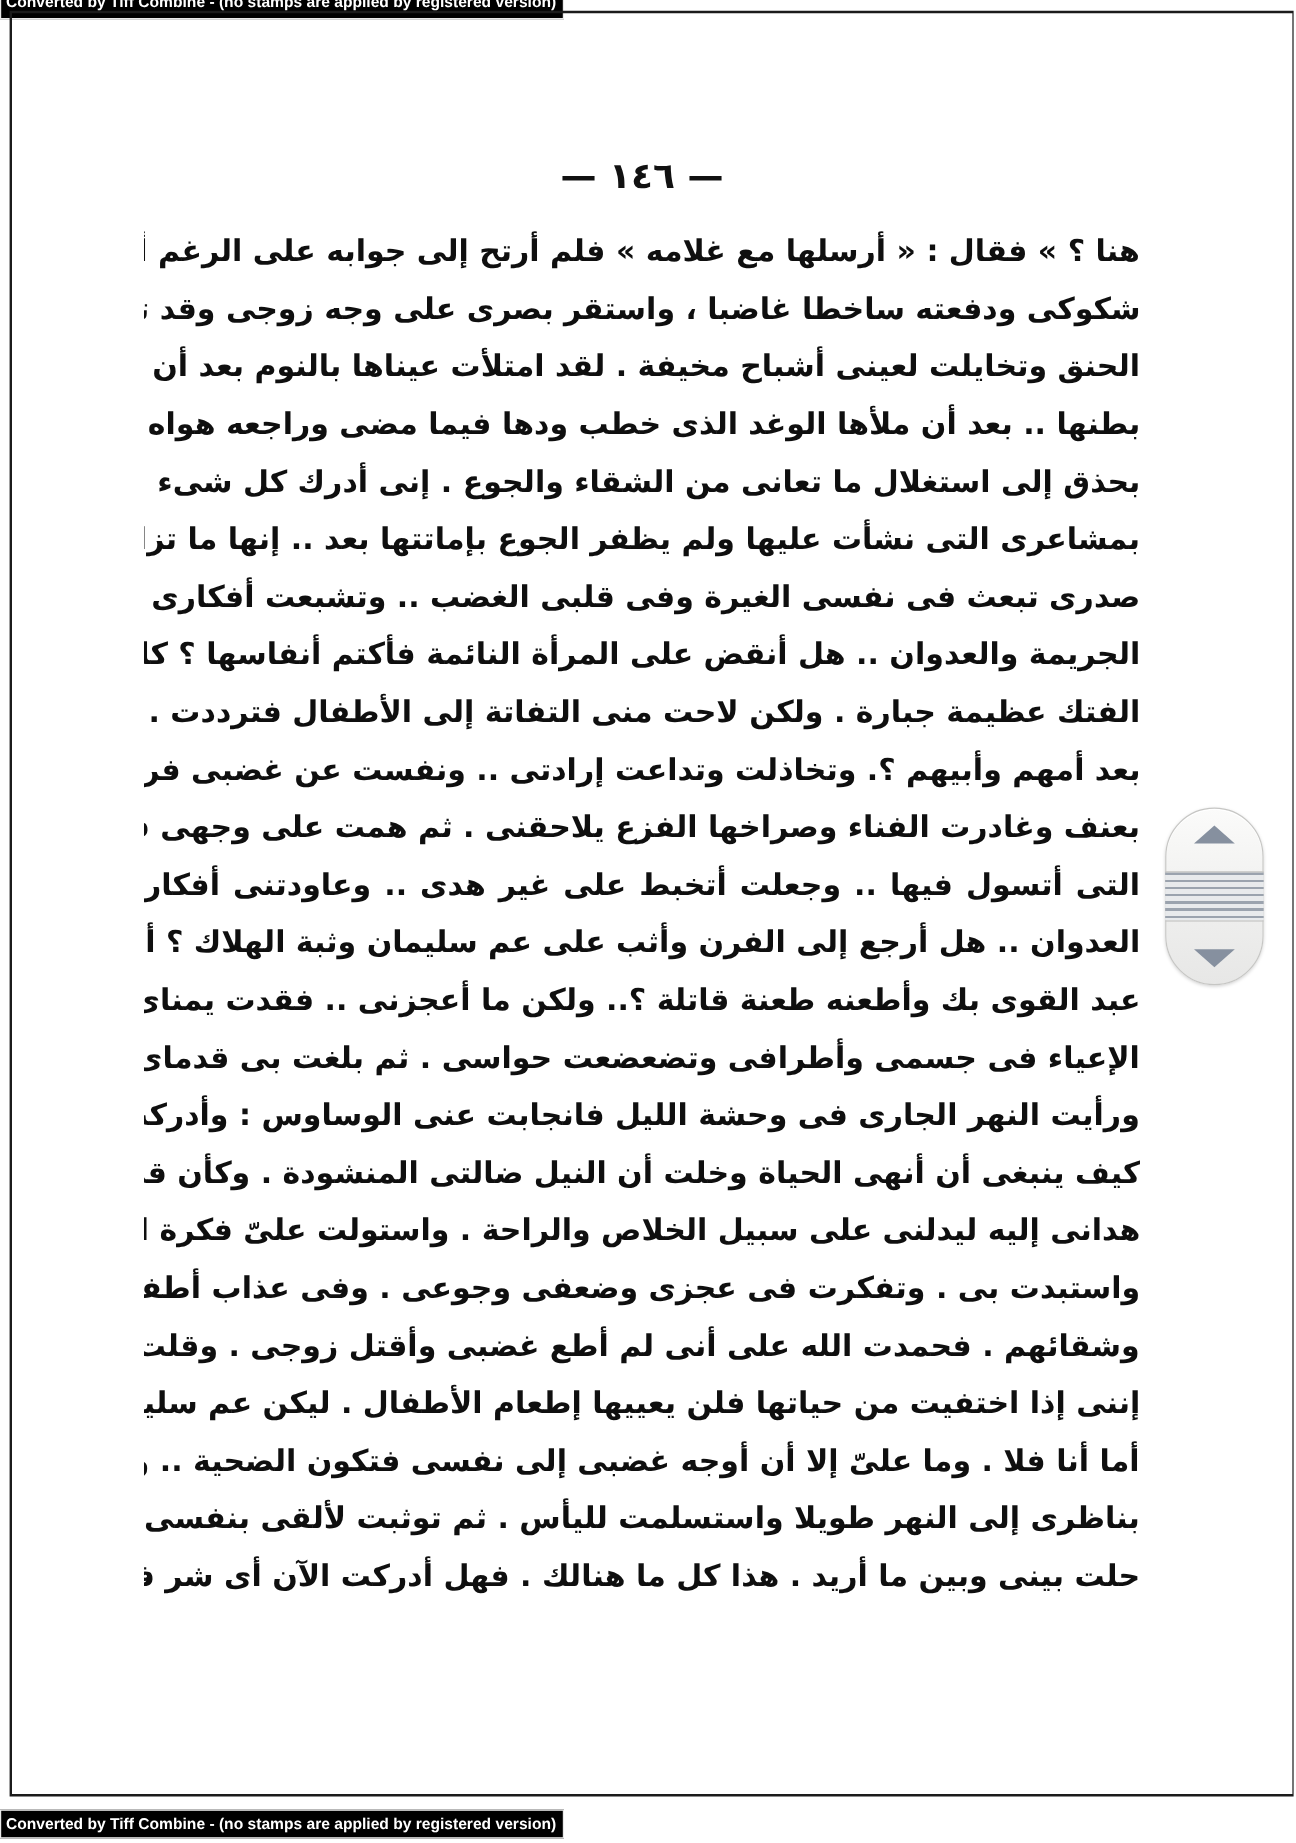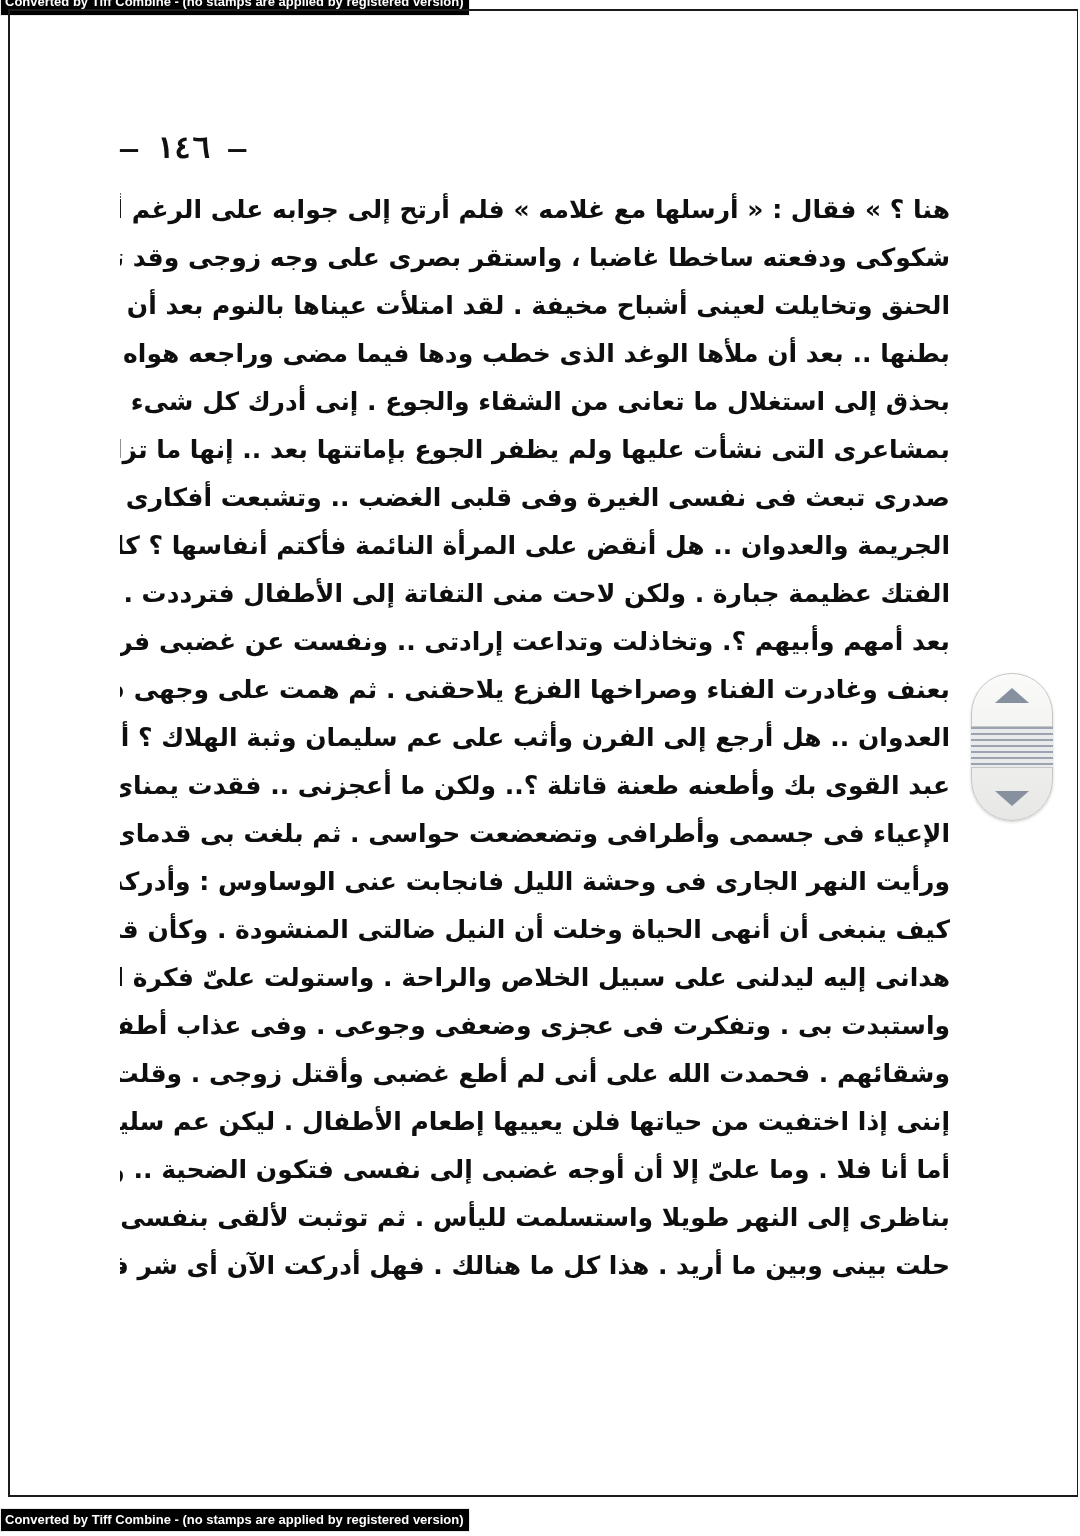--- a/index.html
+++ b/index.html
@@ -18,23 +18,22 @@
     position:absolute;background:#000;color:#fff;
     font-family:"Liberation Sans",sans-serif;font-weight:bold;font-size:13px;
     white-space:nowrap;padding:2px 6px 3px 4px;
     border:1px solid #e9e9e9;
   }
   .wm-top{left:0;top:-11px;height:20px;line-height:20px;overflow:hidden;}
   .wm-bottom{left:0;top:1508px;height:17px;line-height:17px;}
   
   .page-number{
     position:absolute;left:120px;width:830px;top:130px;
-    font-size:30px;font-weight:bold;color:#111;
+    text-align:center;font-size:30px;font-weight:bold;color:#111;
     letter-spacing:4px;
-    font-family:Liberation Mono, monospace;
   }
   
   .text-block{
     position:absolute;right:130px;left:120px;top:186px;
     direction:rtl;color:#0f0f0f;
   }
   .text-line{
     font-size:25px;font-weight:bold;line-height:48px;height:48px;
     text-align:justify;text-align-last:justify;
     white-space:nowrap;overflow:hidden;
@@ -74,20 +73,21 @@
     <div class="text-line">شكوكى ودفعته ساخطا غاضبا ، واستقر بصرى على وجه زوجى وقد تملكنى</div>
     <div class="text-line">الحنق وتخايلت لعينى أشباح مخيفة . لقد امتلأت عيناها بالنوم بعد أن امتلأ</div>
     <div class="text-line">بطنها .. بعد أن ملأها الوغد الذى خطب ودها فيما مضى وراجعه هواه فسعى</div>
     <div class="text-line">بحذق إلى استغلال ما تعانى من الشقاء والجوع . إنى أدرك كل شىء . وأدركه</div>
     <div class="text-line">بمشاعرى التى نشأت عليها ولم يظفر الجوع بإماتتها بعد .. إنها ما تزال حية فى</div>
     <div class="text-line">صدرى تبعث فى نفسى الغيرة وفى قلبى الغضب .. وتشبعت أفكارى بروح</div>
     <div class="text-line">الجريمة والعدوان .. هل أنقض على المرأة النائمة فأكتم أنفاسها ؟ كانت رغبتى فى</div>
     <div class="text-line">الفتك عظيمة جبارة . ولكن لاحت منى التفاتة إلى الأطفال فترددت . من لهم</div>
     <div class="text-line">بعد أمهم وأبيهم ؟. وتخاذلت وتداعت إرادتى .. ونفست عن غضبى فركلتها</div>
     <div class="text-line">بعنف وغادرت الفناء وصراخها الفزع يلاحقنى . ثم همت على وجهى فى الطرق</div>
+    <div class="text-line">التى أتسول فيها .. وجعلت أتخبط على غير هدى .. وعاودتنى أفكار</div>
     <div class="text-line">العدوان .. هل أرجع إلى الفرن وأثب على عم سليمان وثبة الهلاك ؟ أم أرصد</div>
     <div class="text-line">عبد القوى بك وأطعنه طعنة قاتلة ؟.. ولكن ما أعجزنى .. فقدت يمناى ودب</div>
     <div class="text-line">الإعياء فى جسمى وأطرافى وتضعضعت حواسى . ثم بلغت بى قدماى هذا المكان</div>
     <div class="text-line">ورأيت النهر الجارى فى وحشة الليل فانجابت عنى الوساوس : وأدركت للحال</div>
     <div class="text-line">كيف ينبغى أن أنهى الحياة وخلت أن النيل ضالتى المنشودة . وكأن قضاء إلٰهيا</div>
     <div class="text-line">هدانى إليه ليدلنى على سبيل الخلاص والراحة . واستولت علىّ فكرة الموت</div>
     <div class="text-line">واستبدت بى . وتفكرت فى عجزى وضعفى وجوعى . وفى عذاب أطفالى</div>
     <div class="text-line">وشقائهم . فحمدت الله على أنى لم أطع غضبى وأقتل زوجى . وقلت لنفسى</div>
     <div class="text-line">إننى إذا اختفيت من حياتها فلن يعييها إطعام الأطفال . ليكن عم سليمان أو غيره</div>
     <div class="text-line">أما أنا فلا . وما علىّ إلا أن أوجه غضبى إلى نفسى فتكون الضحية .. وألقيت</div>

